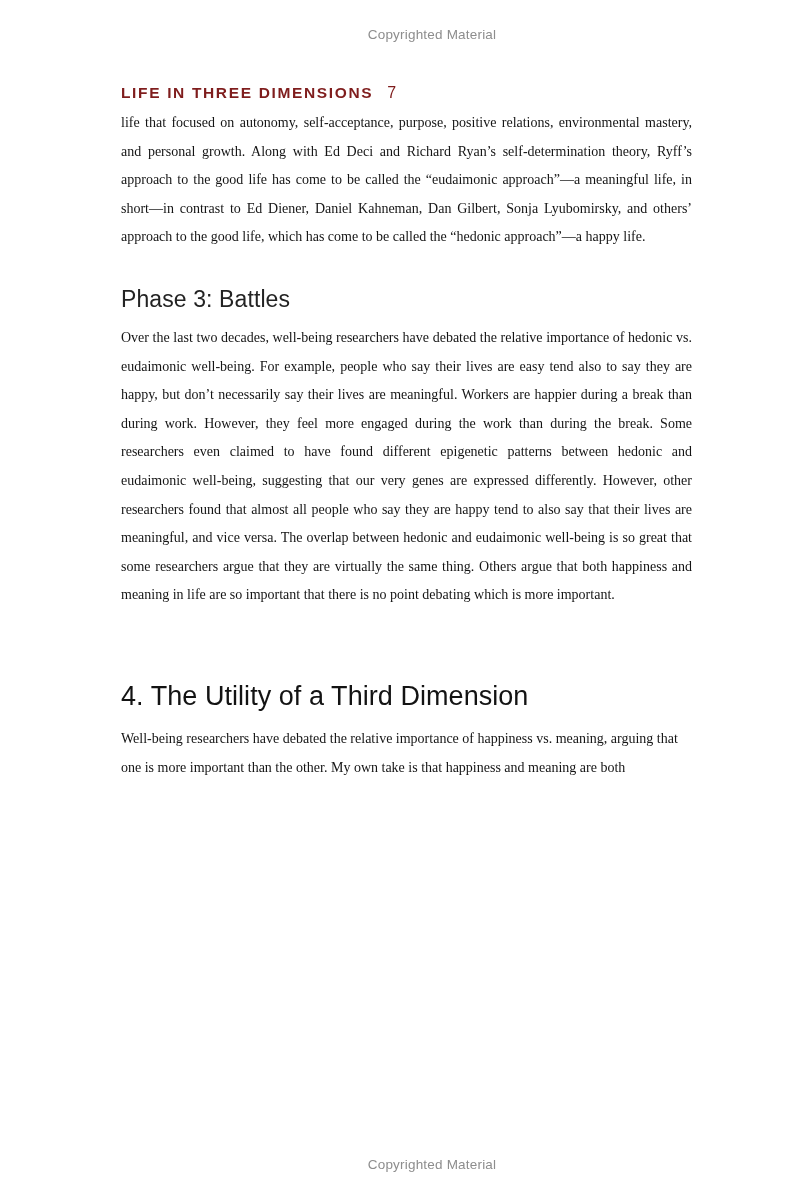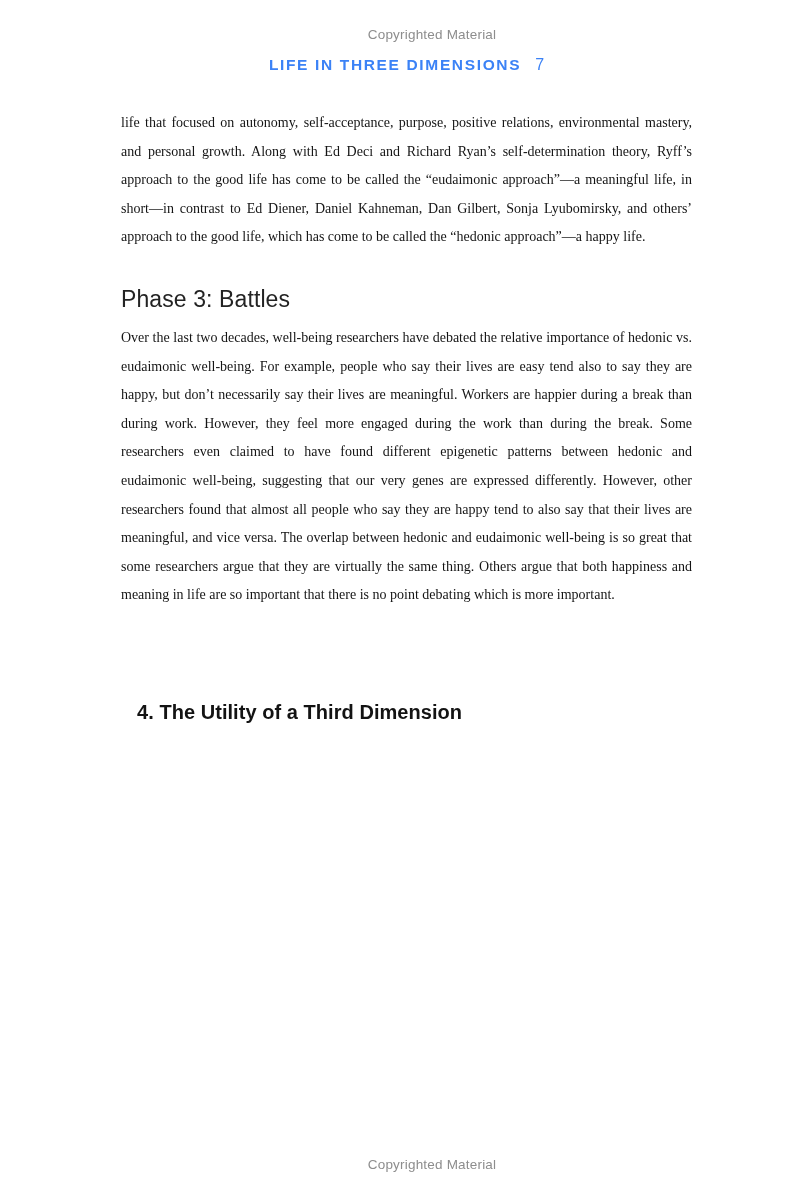--- a/index.html
+++ b/index.html
@@ -37,28 +37,28 @@
     white-space: nowrap;
     padding-left: 32px;
   }
   .watermark-top { top: 27px; }
   .watermark-bottom { top: 1157px; }
 
   
   .running-head {
     position: absolute;
     left: 121px;
-    top: 56px;
+    top: 84px;
     width: 571px;
-    text-align: center;
+    text-align: left;
     font-family: "Liberation Sans", "DejaVu Sans", sans-serif;
     font-size: 15.5px;
     font-weight: bold;
     letter-spacing: 1.65px;
-    color: #3b82f6;
+    color: #7f1d1d;
     white-space: nowrap;
   }
   .running-head .rh-title { display: inline; }
   .running-head .rh-page {
     display: inline;
     font-weight: normal;
     letter-spacing: 0;
     font-size: 16px;
     margin-left: 14px;
   }
@@ -95,24 +95,24 @@
     margin: 0;
     font-family: "Liberation Sans", "DejaVu Sans", sans-serif;
     font-size: 23px;
     font-weight: normal;
     color: #232323;
     letter-spacing: 0.1px;
     line-height: 24px;
   }
 
   h2.section-head {
-    margin: 16px;
+    margin: 0;
     font-family: "Liberation Sans", "DejaVu Sans", sans-serif;
-    font-size: 20px;
-    font-weight: bold;
+    font-size: 27px;
+    font-weight: normal;
     color: #131313;
     letter-spacing: 0.05px;
     line-height: 26px;
   }
 </style>
 </head>
 <body>
 
 <div class="page">
 
@@ -133,18 +133,19 @@
     <div class="gap-after-subhead"></div>
 
     <p class="body-par">Over the last two decades, well-being researchers have debated the relative importance of hedonic vs. eudaimonic well-being. For example, people who say their lives are easy tend also to say they are happy, but don’t necessarily say their lives are meaningful. Workers are happier during a break than during work. However, they feel more engaged during the work than during the break. Some researchers even claimed to have found different epigenetic patterns between hedonic and eudaimonic well-being, suggesting that our very genes are expressed differently. However, other researchers found that almost all people who say they are happy tend to also say that their lives are meaningful, and vice versa. The overlap between hedonic and eudaimonic well-being is so great that some researchers argue that they are virtually the same thing. Others argue that both happiness and meaning in life are so important that there is no point debating which is more important.</p>
 
     <div class="gap-before-section"></div>
 
     <h2 class="section-head">4. The Utility of a Third Dimension</h2>
 
     <div class="gap-after-section"></div>
 
+    <p class="body-par last-ragged">Well-being researchers have debated the relative importance of happiness vs. meaning, arguing that one is more important than the other. My own take is that happiness and meaning are both</p>
 
   </div>
 
   <div class="watermark watermark-bottom">Copyrighted Material</div>
 
 </div>
 
 </body></html>

